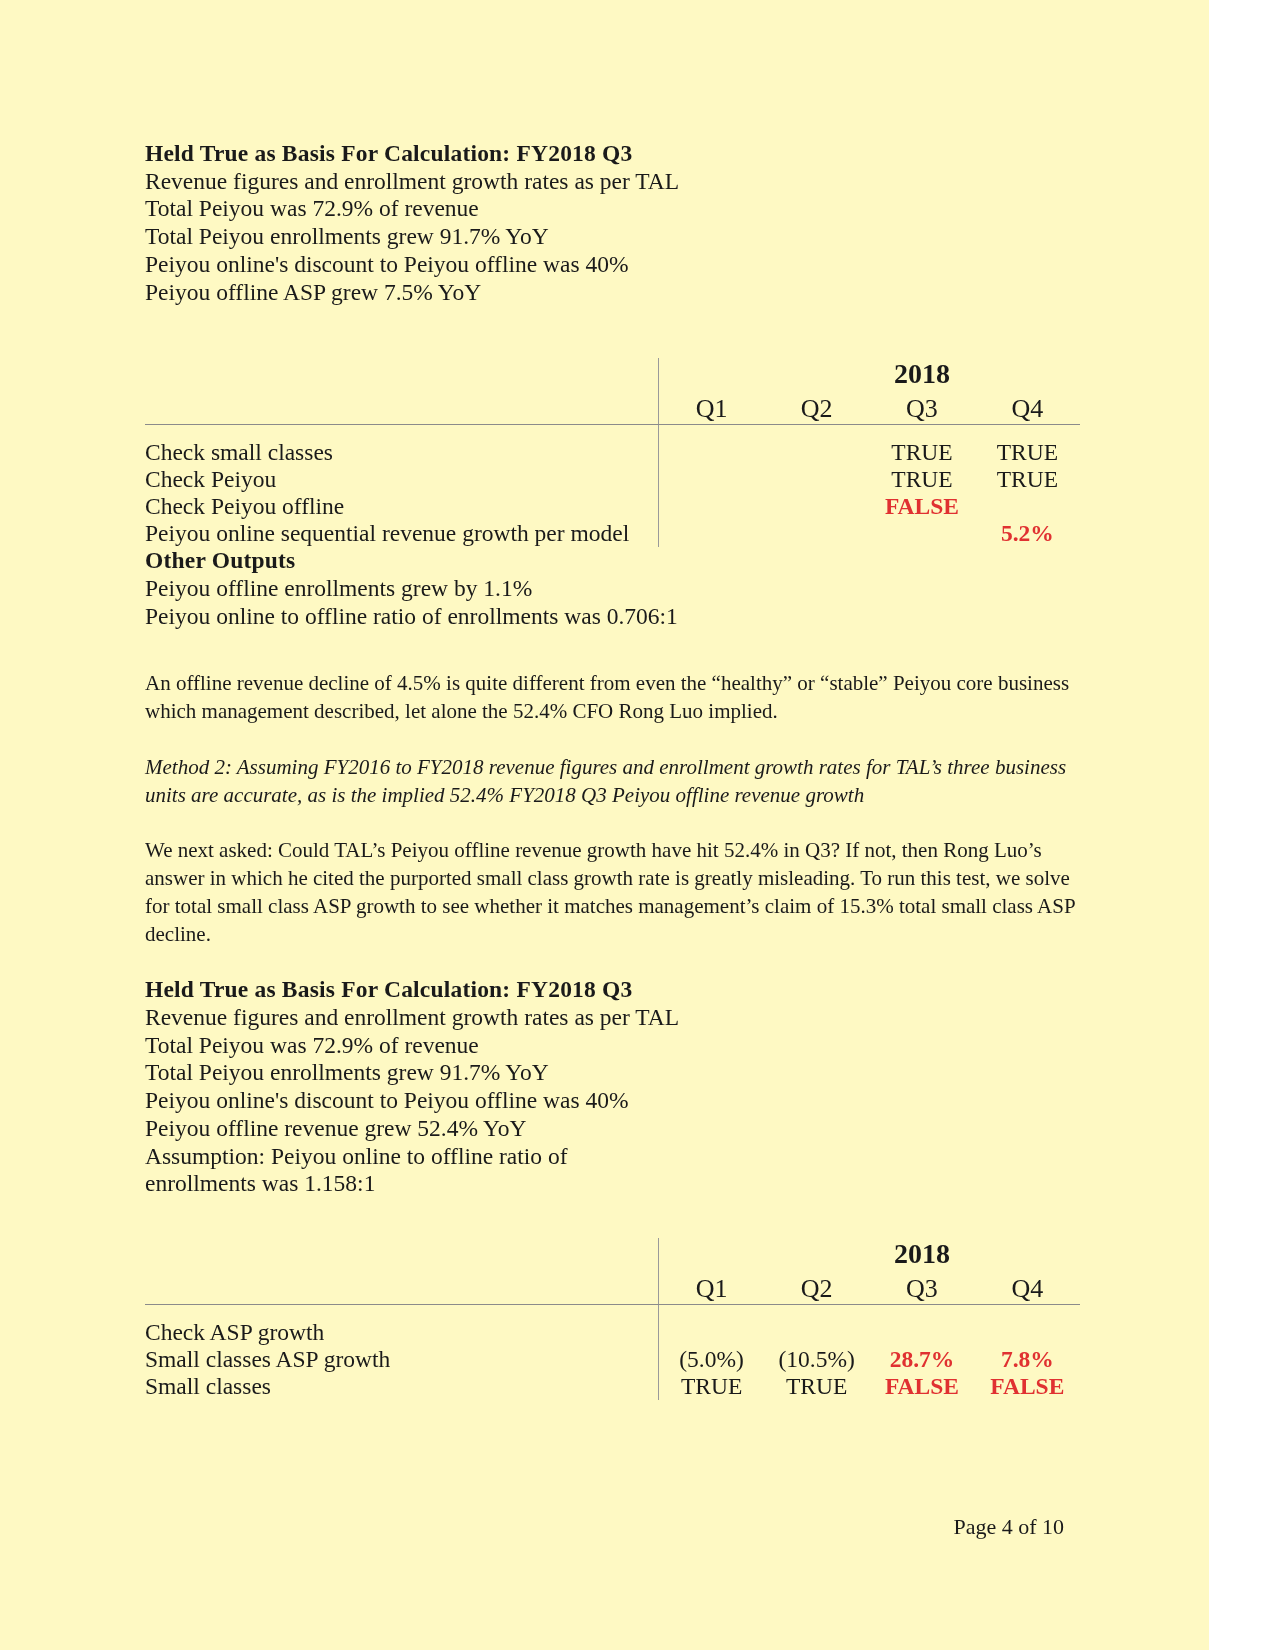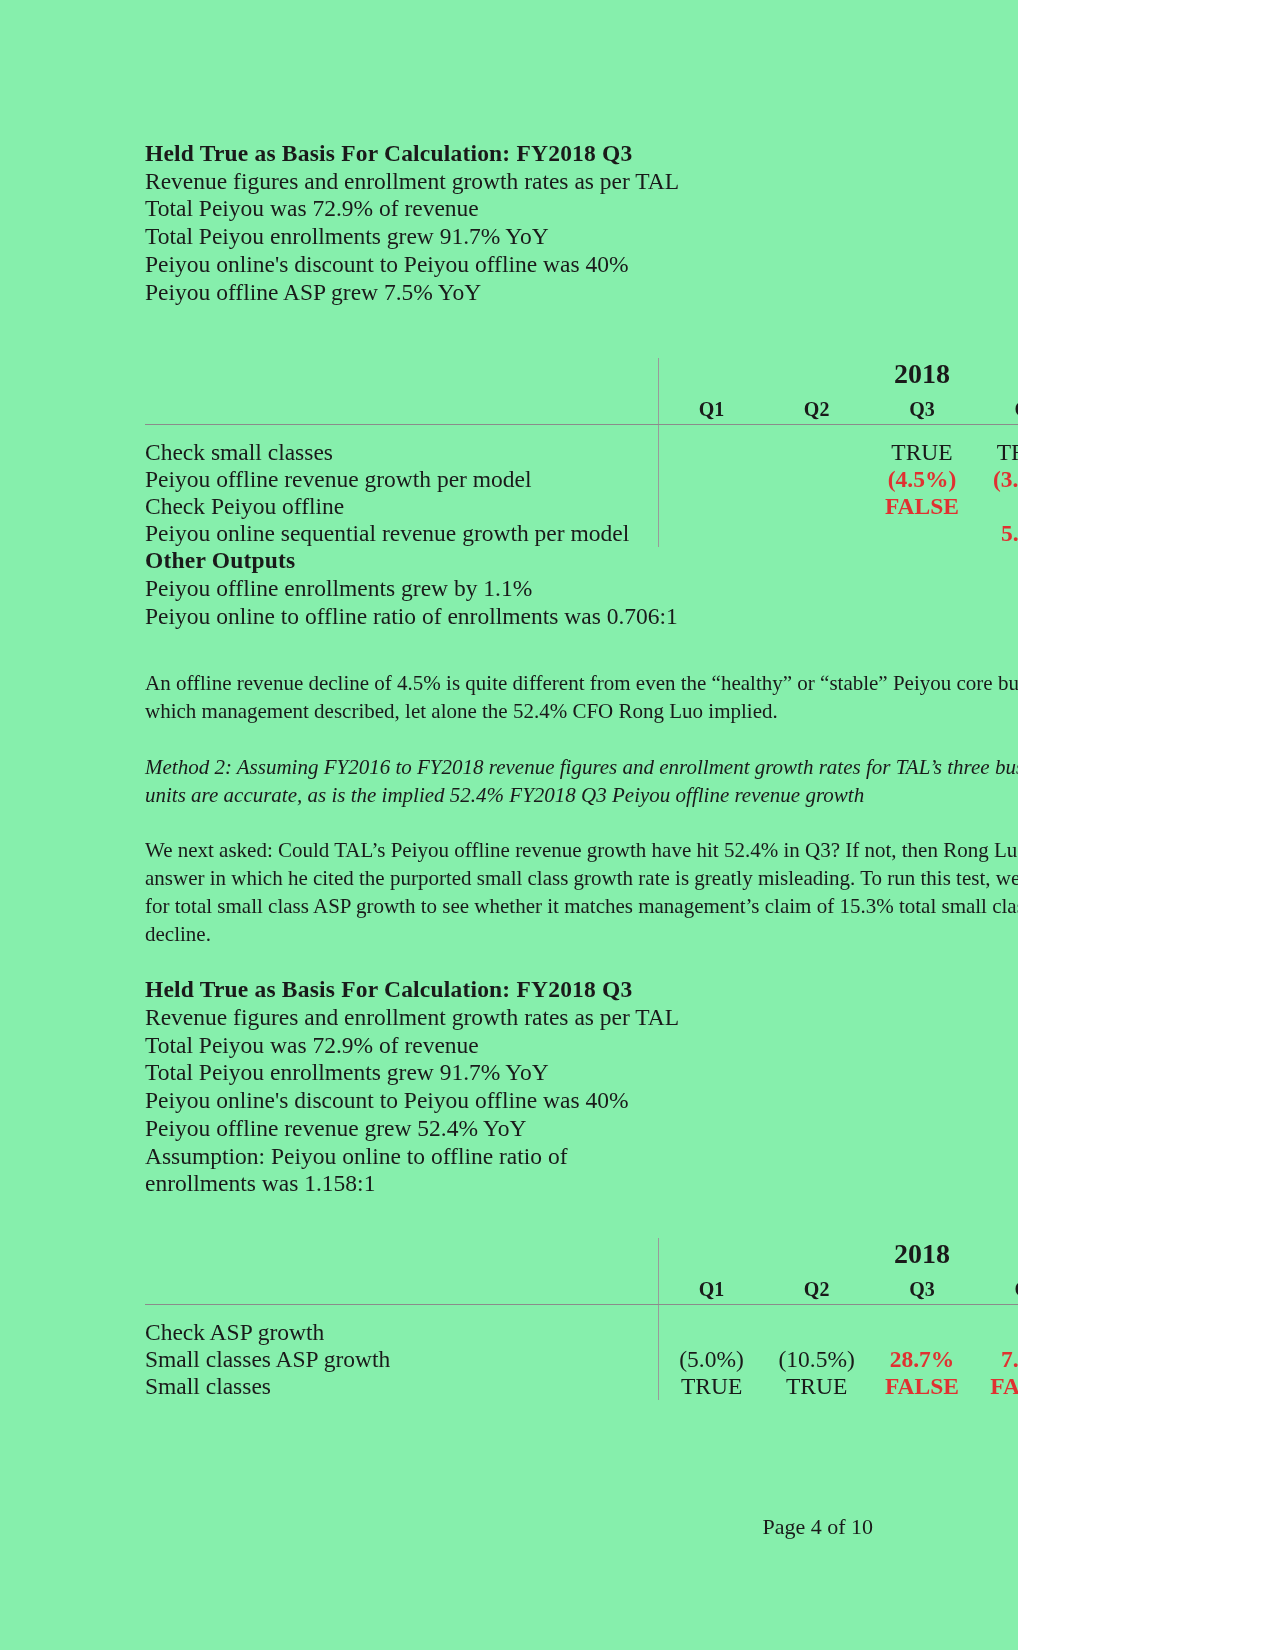--- a/index.html
+++ b/index.html
@@ -2,23 +2,23 @@
 <html><head>
 <meta charset="utf-8">
 <style>
   html, body {
     margin: 0;
     padding: 0;
     background: #ffffff;
   }
   .page {
     position: relative;
-    width: 1018px;
+    width: 1209px;
     height: 1650px;
-    background: #86efac;
+    background: #fef9c3;
     font-family: "Liberation Serif", "DejaVu Serif", serif;
     color: #1a1a1a;
     box-sizing: border-box;
     overflow: hidden;
   }
   .content {
     position: absolute;
     left: 145px;
     top: 140px;
     width: 935px;
@@ -53,22 +53,22 @@
   }
   .hdr-year {
     text-align: center;
     font-weight: bold;
     font-size: 28px;
     height: 32px;
     line-height: 32px;
   }
   .hdr-q {
     text-align: center;
-    font-weight: bold;
-    font-size: 20px;
+    font-weight: normal;
+    font-size: 26px;
     height: 34px;
     line-height: 30px;
     border-bottom: 1.6px solid #8b8b8b;
   }
   .hdr-spacer-label {
     border-bottom: 1.6px solid #8b8b8b;
   }
   .vline {
     border-left: 1.4px solid #9a9a9a;
   }
@@ -169,25 +169,25 @@
             <td></td>
         </tr>
         <tr>
           <td class="row-label ind1">Check small classes</td>
           <td class="row-val vline"></td>
           <td class="row-val"></td>
           <td class="row-val">TRUE</td>
           <td class="row-val">TRUE</td>
         </tr>
         <tr>
-          <td class="row-label ind3">Peiyou offline revenue growth per model</td>
-          <td class="row-val vline"></td>
-          <td class="row-val"></td>
-          <td class="row-val red">(4.5%)</td>
-          <td class="row-val red">(3.4%)</td>
+          <td class="row-label ind2">Check Peiyou</td>
+          <td class="row-val vline"></td>
+          <td class="row-val"></td>
+          <td class="row-val">TRUE</td>
+          <td class="row-val">TRUE</td>
         </tr>
         <tr>
           <td class="row-label ind3">Check Peiyou offline</td>
           <td class="row-val vline"></td>
           <td class="row-val"></td>
           <td class="row-val red">FALSE</td>
           <td class="row-val"></td>
         </tr>
         <tr>
           <td class="row-label ind3">Peiyou online sequential revenue growth per model</td>

